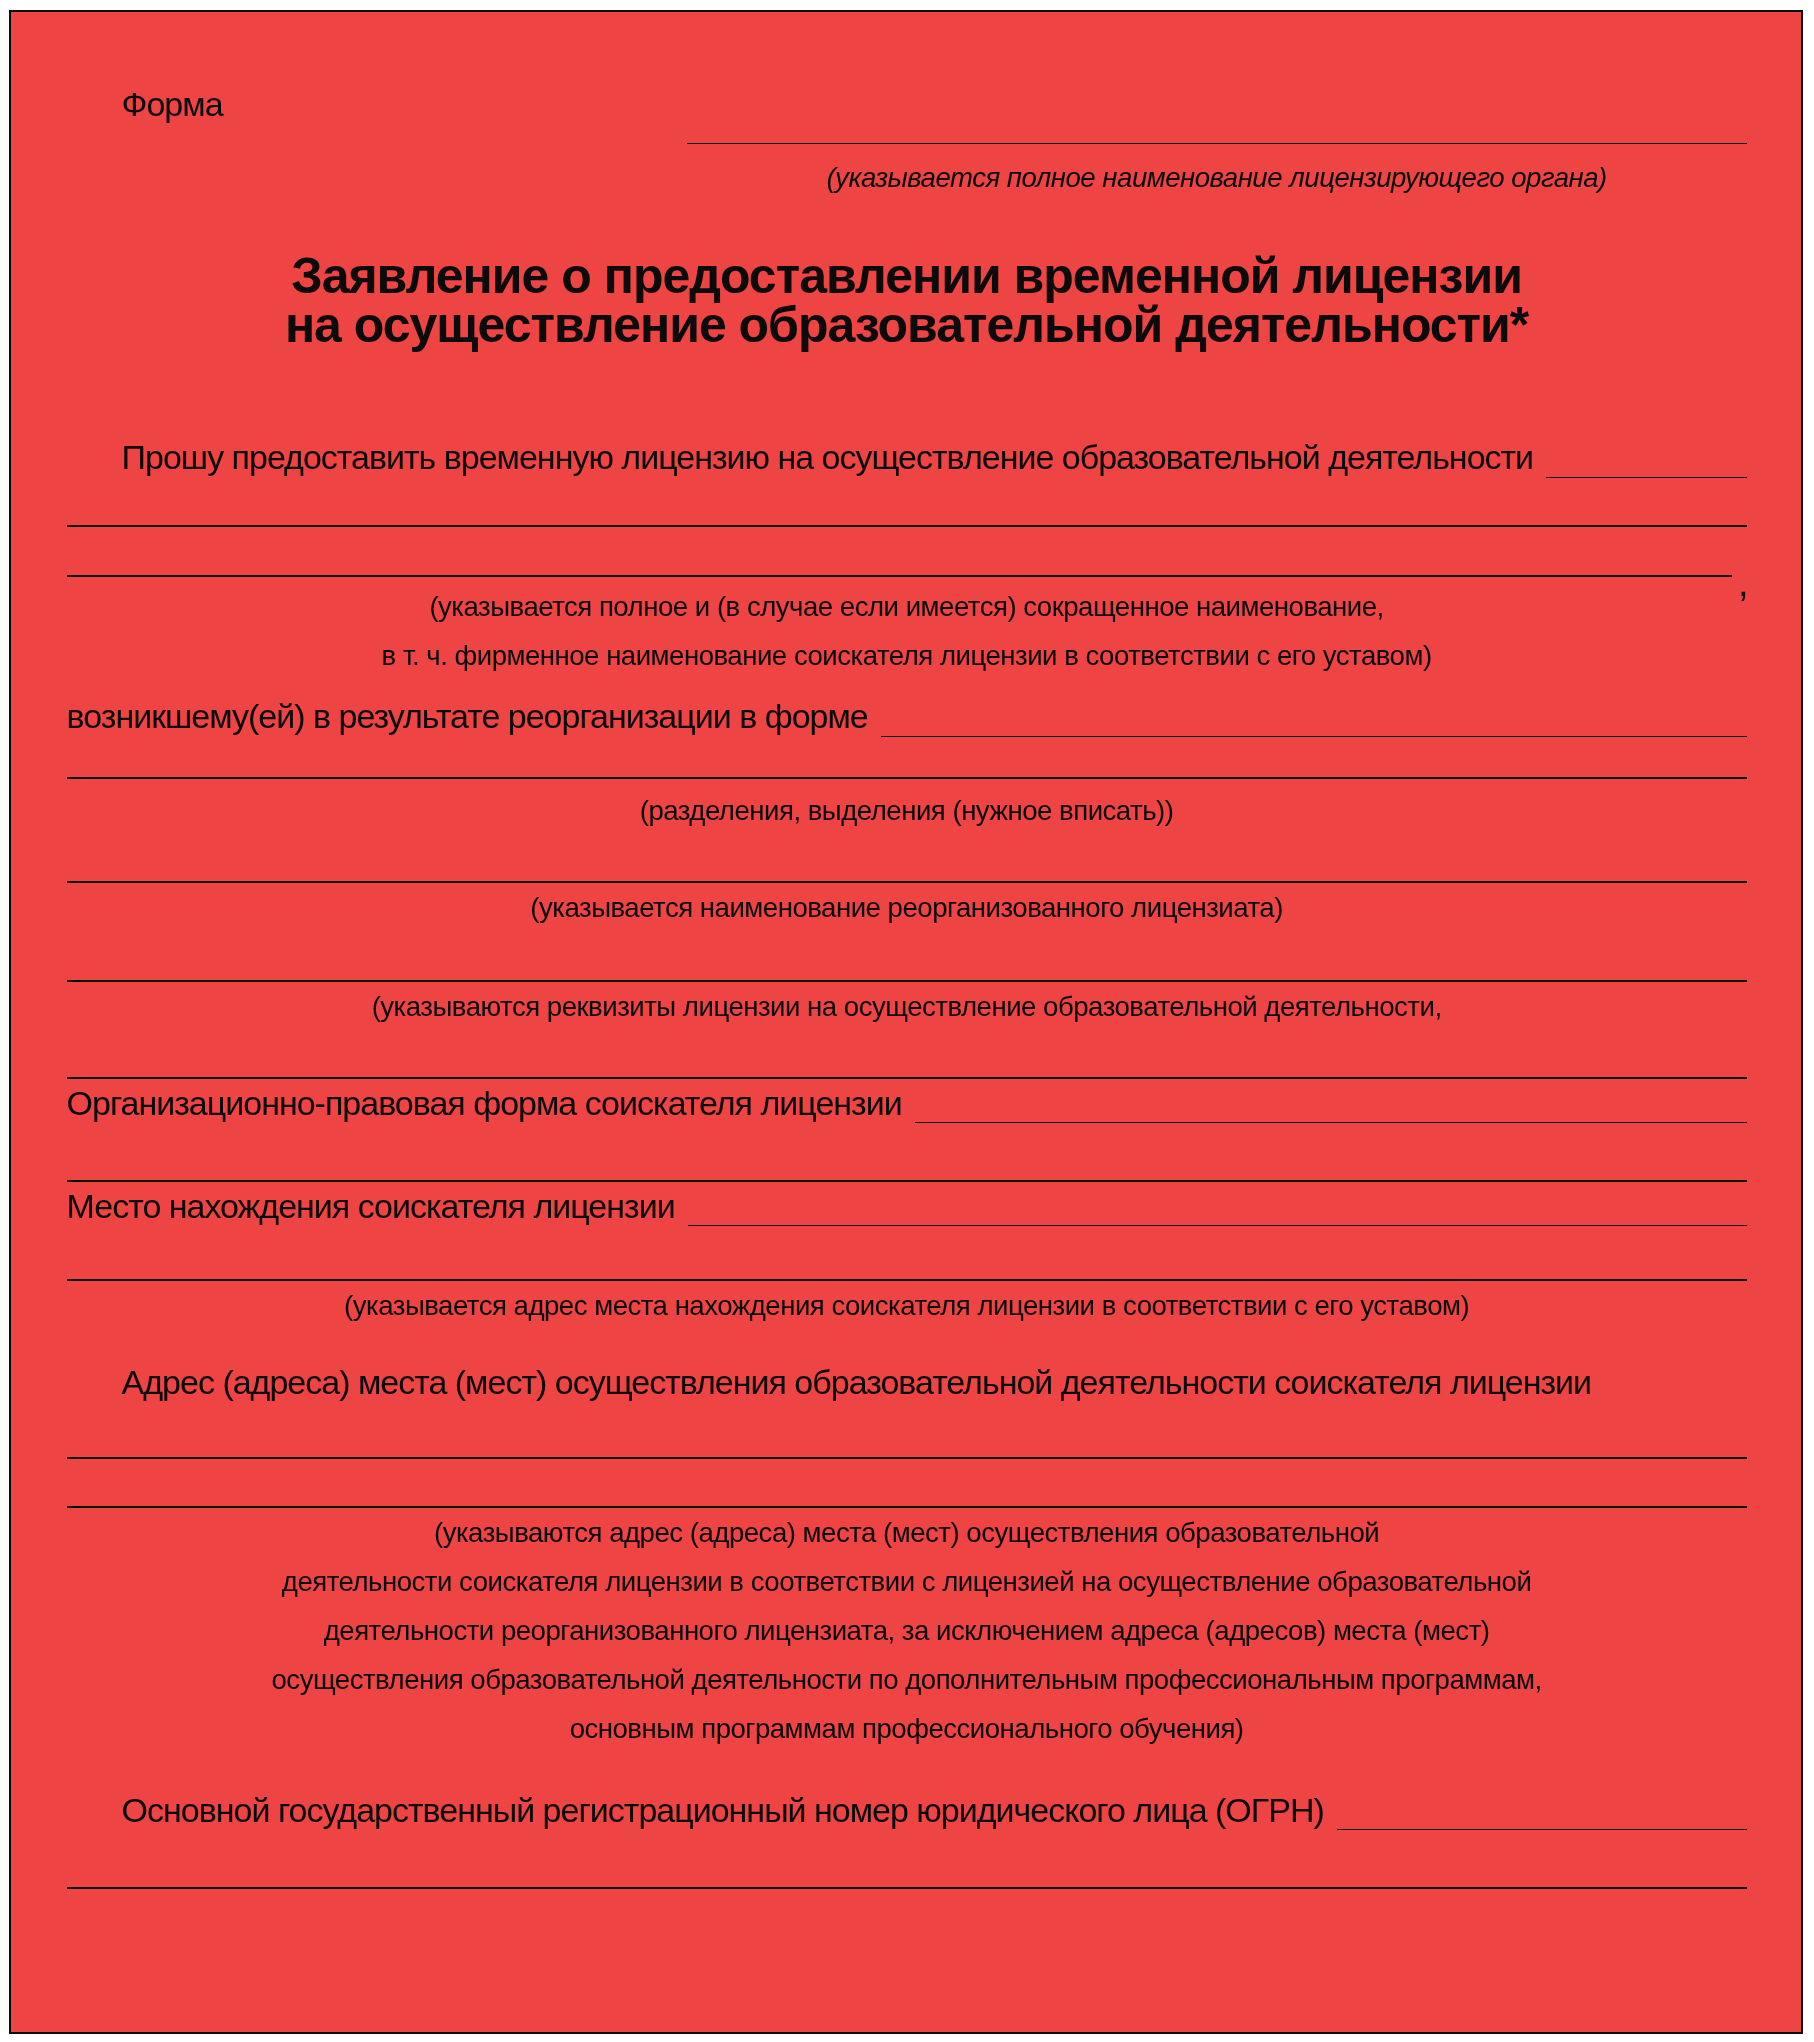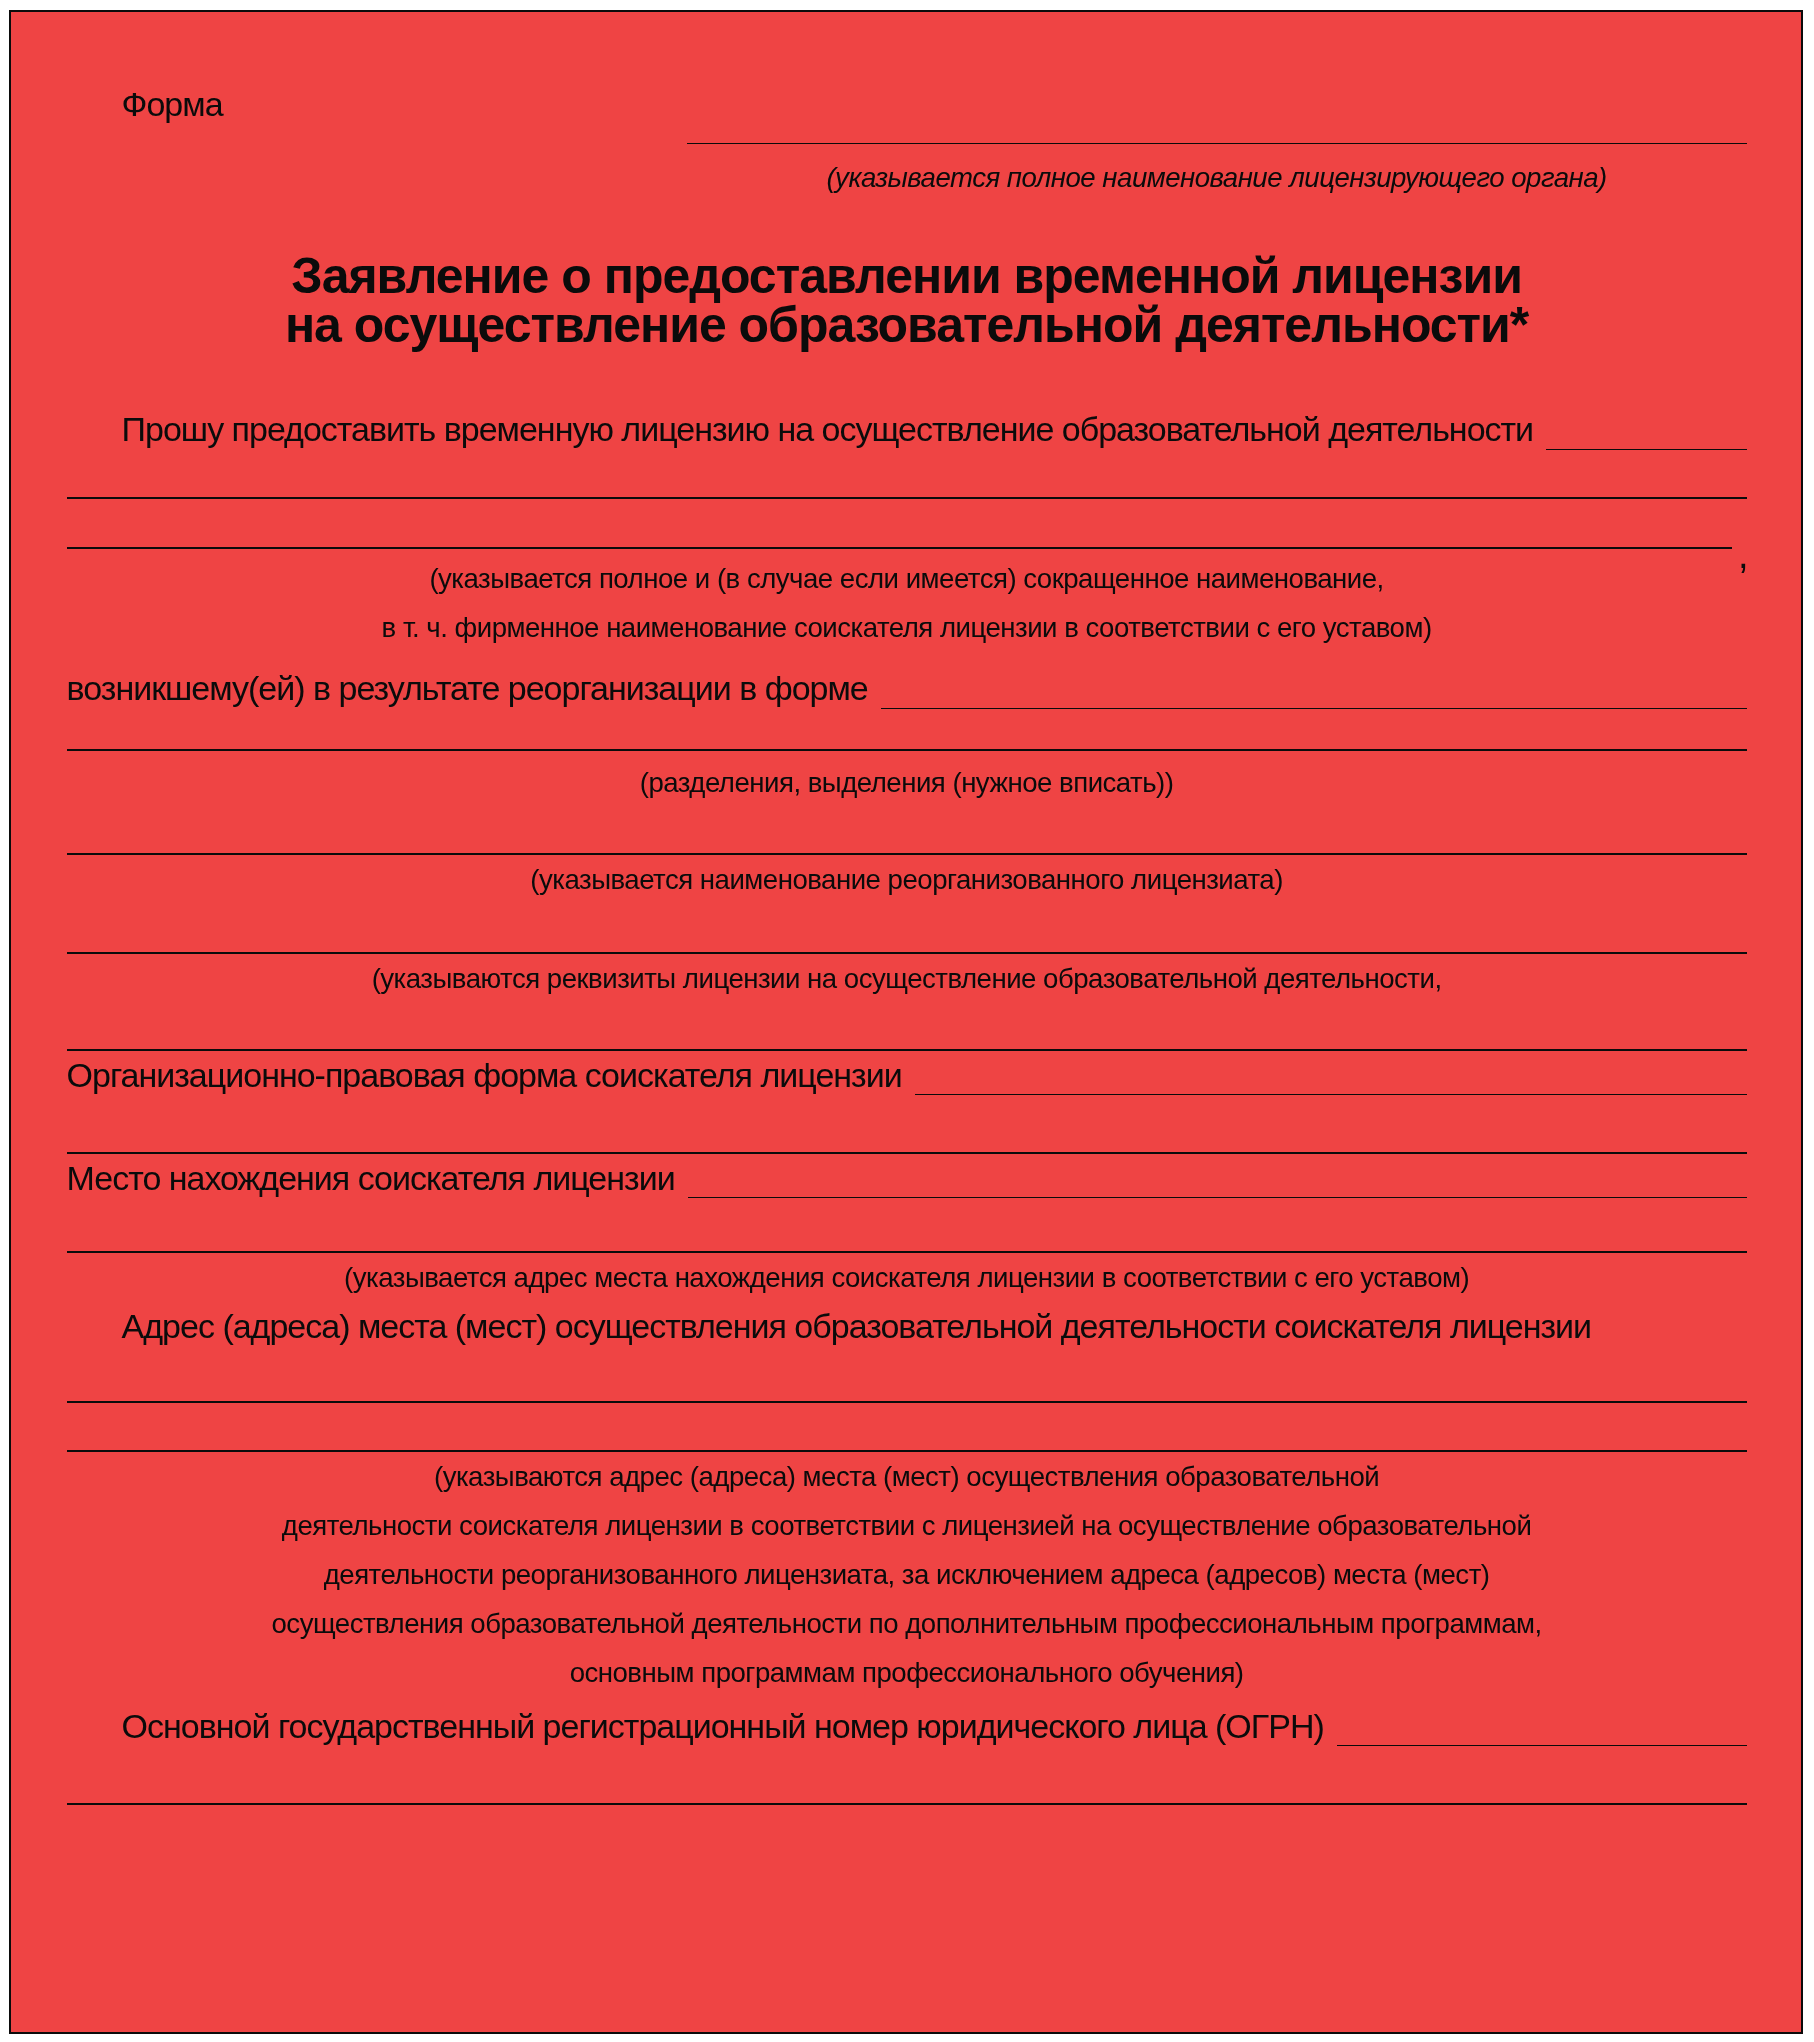--- a/index.html
+++ b/index.html
@@ -5,21 +5,21 @@
   html,body{margin:0;padding:0;background:#fff;}
   body{width:1815px;height:2043px;position:relative;font-family:"Liberation Sans",sans-serif;color:#0b0b0b;}
   .sheet{
     position:absolute;left:8.6px;top:9.5px;width:1794px;height:2024px;
     border:2.9px solid #0b0b0b;box-sizing:border-box;
     padding:0 54px 0 56px;background:#ef4444;overflow:hidden;
   }
   .body-text{font-size:34px;letter-spacing:-1px;line-height:49px;white-space:nowrap;}
   .cap{font-size:27.6px;letter-spacing:-0.5px;line-height:49px;text-align:center;white-space:nowrap;}
   .title{font-size:50px;font-weight:bold;letter-spacing:-1px;line-height:49px;text-align:center;white-space:nowrap;}
-  .ind{padding-left:55px;}
+  .ind{padding-left:55px;margin-top:28px;}
   .frow{display:flex;align-items:stretch;}
   .frow .t{white-space:nowrap;}
   .frow .u{flex:1 1 auto;min-width:57px;border-bottom:1.9px solid #0b0b0b;margin:0 0 4.8px 13.3px;}
   .hl{height:0;border-top:2.9px solid #0b0b0b;}
   .hl-thin{height:0;border-top:1.9px solid #0b0b0b;}
   .hlc{position:relative;height:0;border-top:2.9px solid #0b0b0b;margin-right:15px;}
   .hlc .comma{position:absolute;right:-17px;top:-13.3px;font-size:38px;line-height:38px;letter-spacing:0;}
   .organ-block{margin-left:620px;margin-top:14.3px;font-style:italic;}
   .organ-block .cap{margin-top:9.5px;}
 </style>

